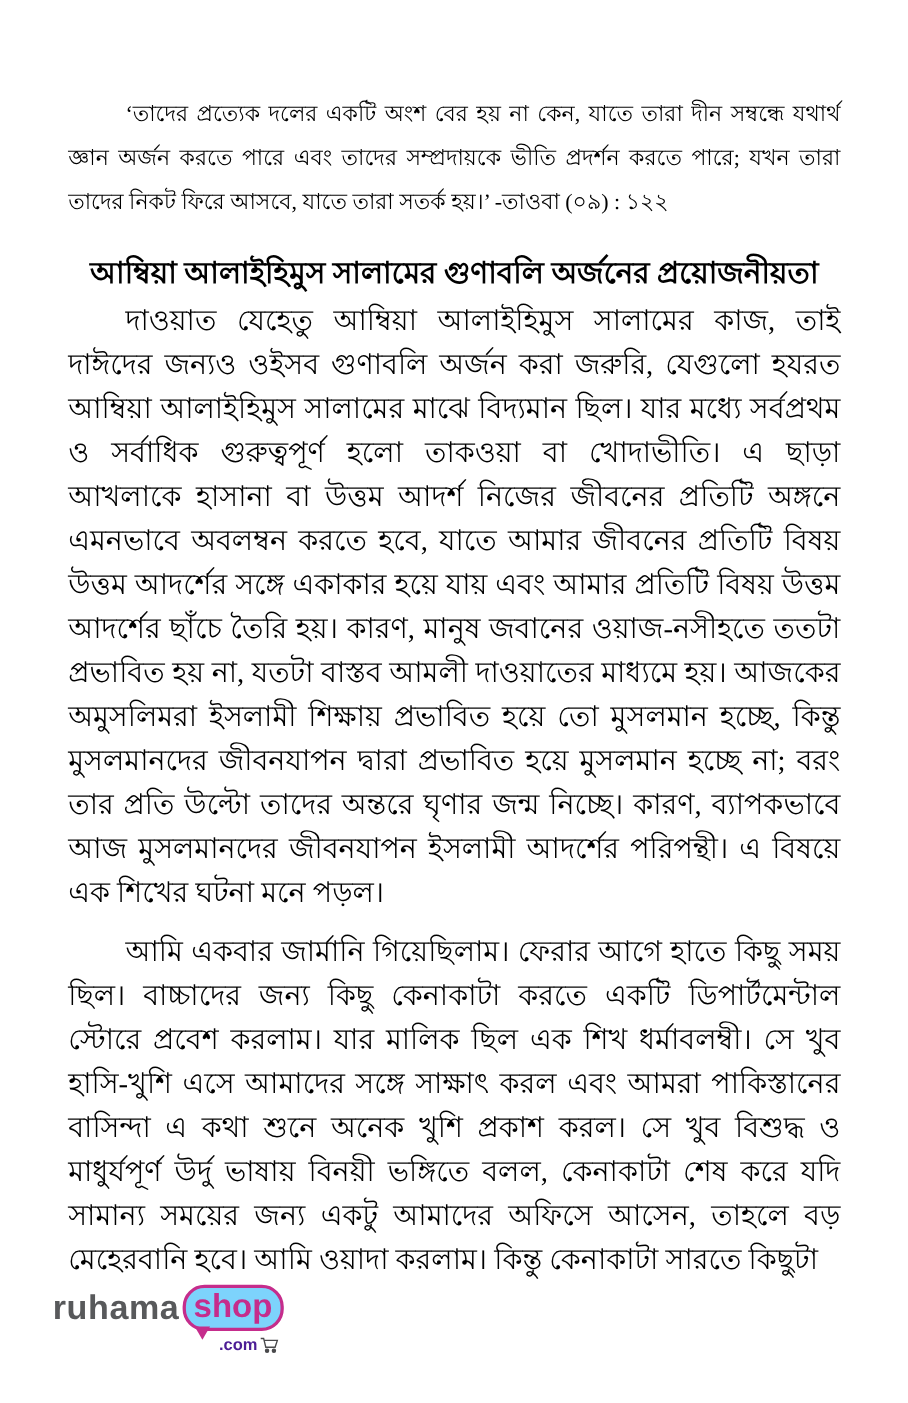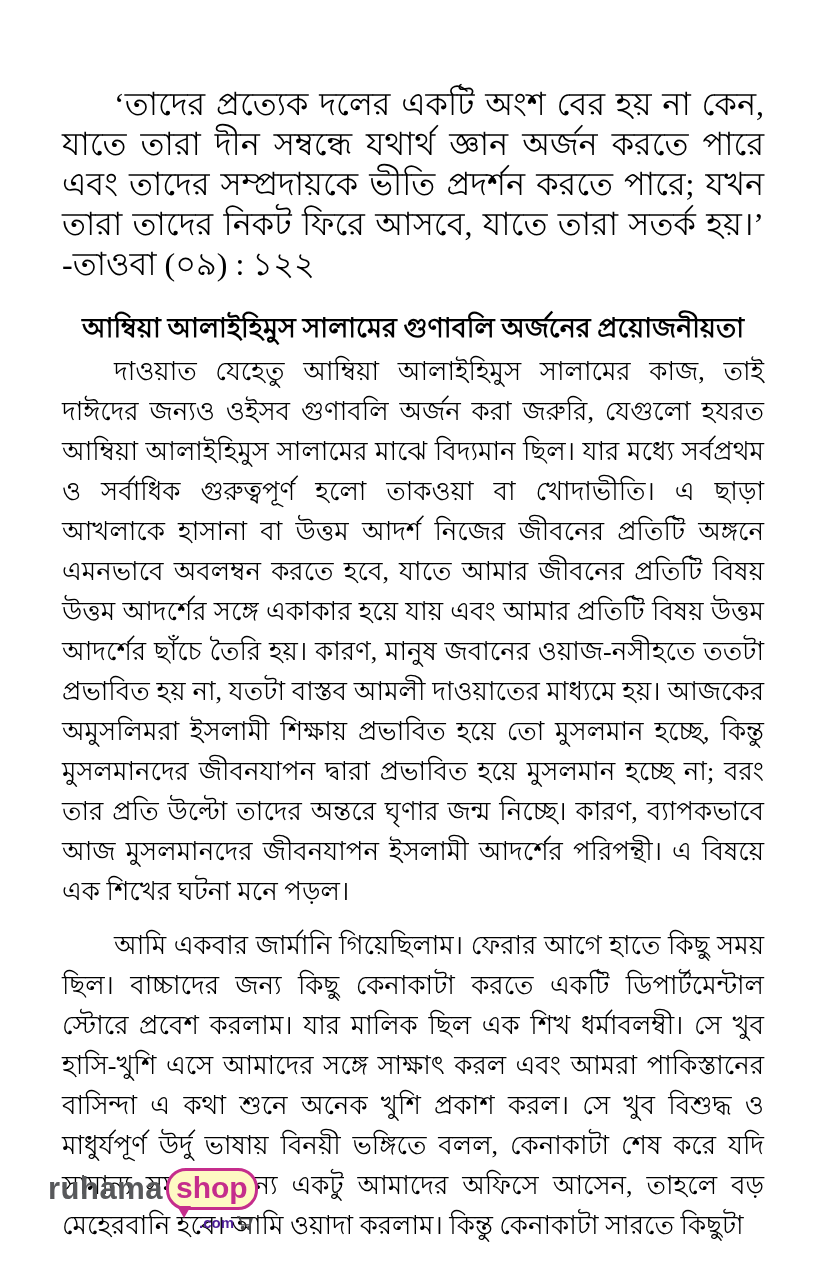--- a/index.html
+++ b/index.html
@@ -16,21 +16,21 @@
     font-family: "Liberation Serif", "DejaVu Serif", serif;
     overflow: hidden;
   }
   .text-column {
     position: absolute;
     left: 62px;
     top: 84px;
     width: 702px;
   }
   .quote {
-    font-size: 32px;
+    font-size: 20px;
     line-height: 40px;
     text-align: justify;
     text-indent: 52px;
     font-weight: 500;
     margin: 0;
   }
   .heading {
     margin: 26px 0 6px 0;
     font-size: 27px;
     line-height: 36px;
@@ -84,21 +84,21 @@
   }
   .logo-bubble {
     position: relative;
     margin-left: 3px;
     border: 3px solid;
     border-radius: 20px;
     padding: 0px 7px 2px 7px;
     font-size: 30px;
     font-weight: bold;
     line-height: 34px;
-    background: #fef9c3;
+    background: #7dd3fc;
   }
   .logo-bubble-tail {
     position: absolute;
     left: 8px;
     bottom: -11px;
     width: 0;
     height: 0;
     border-left: 7px solid transparent;
     border-right: 7px solid transparent;
     border-top: 12px solid;

